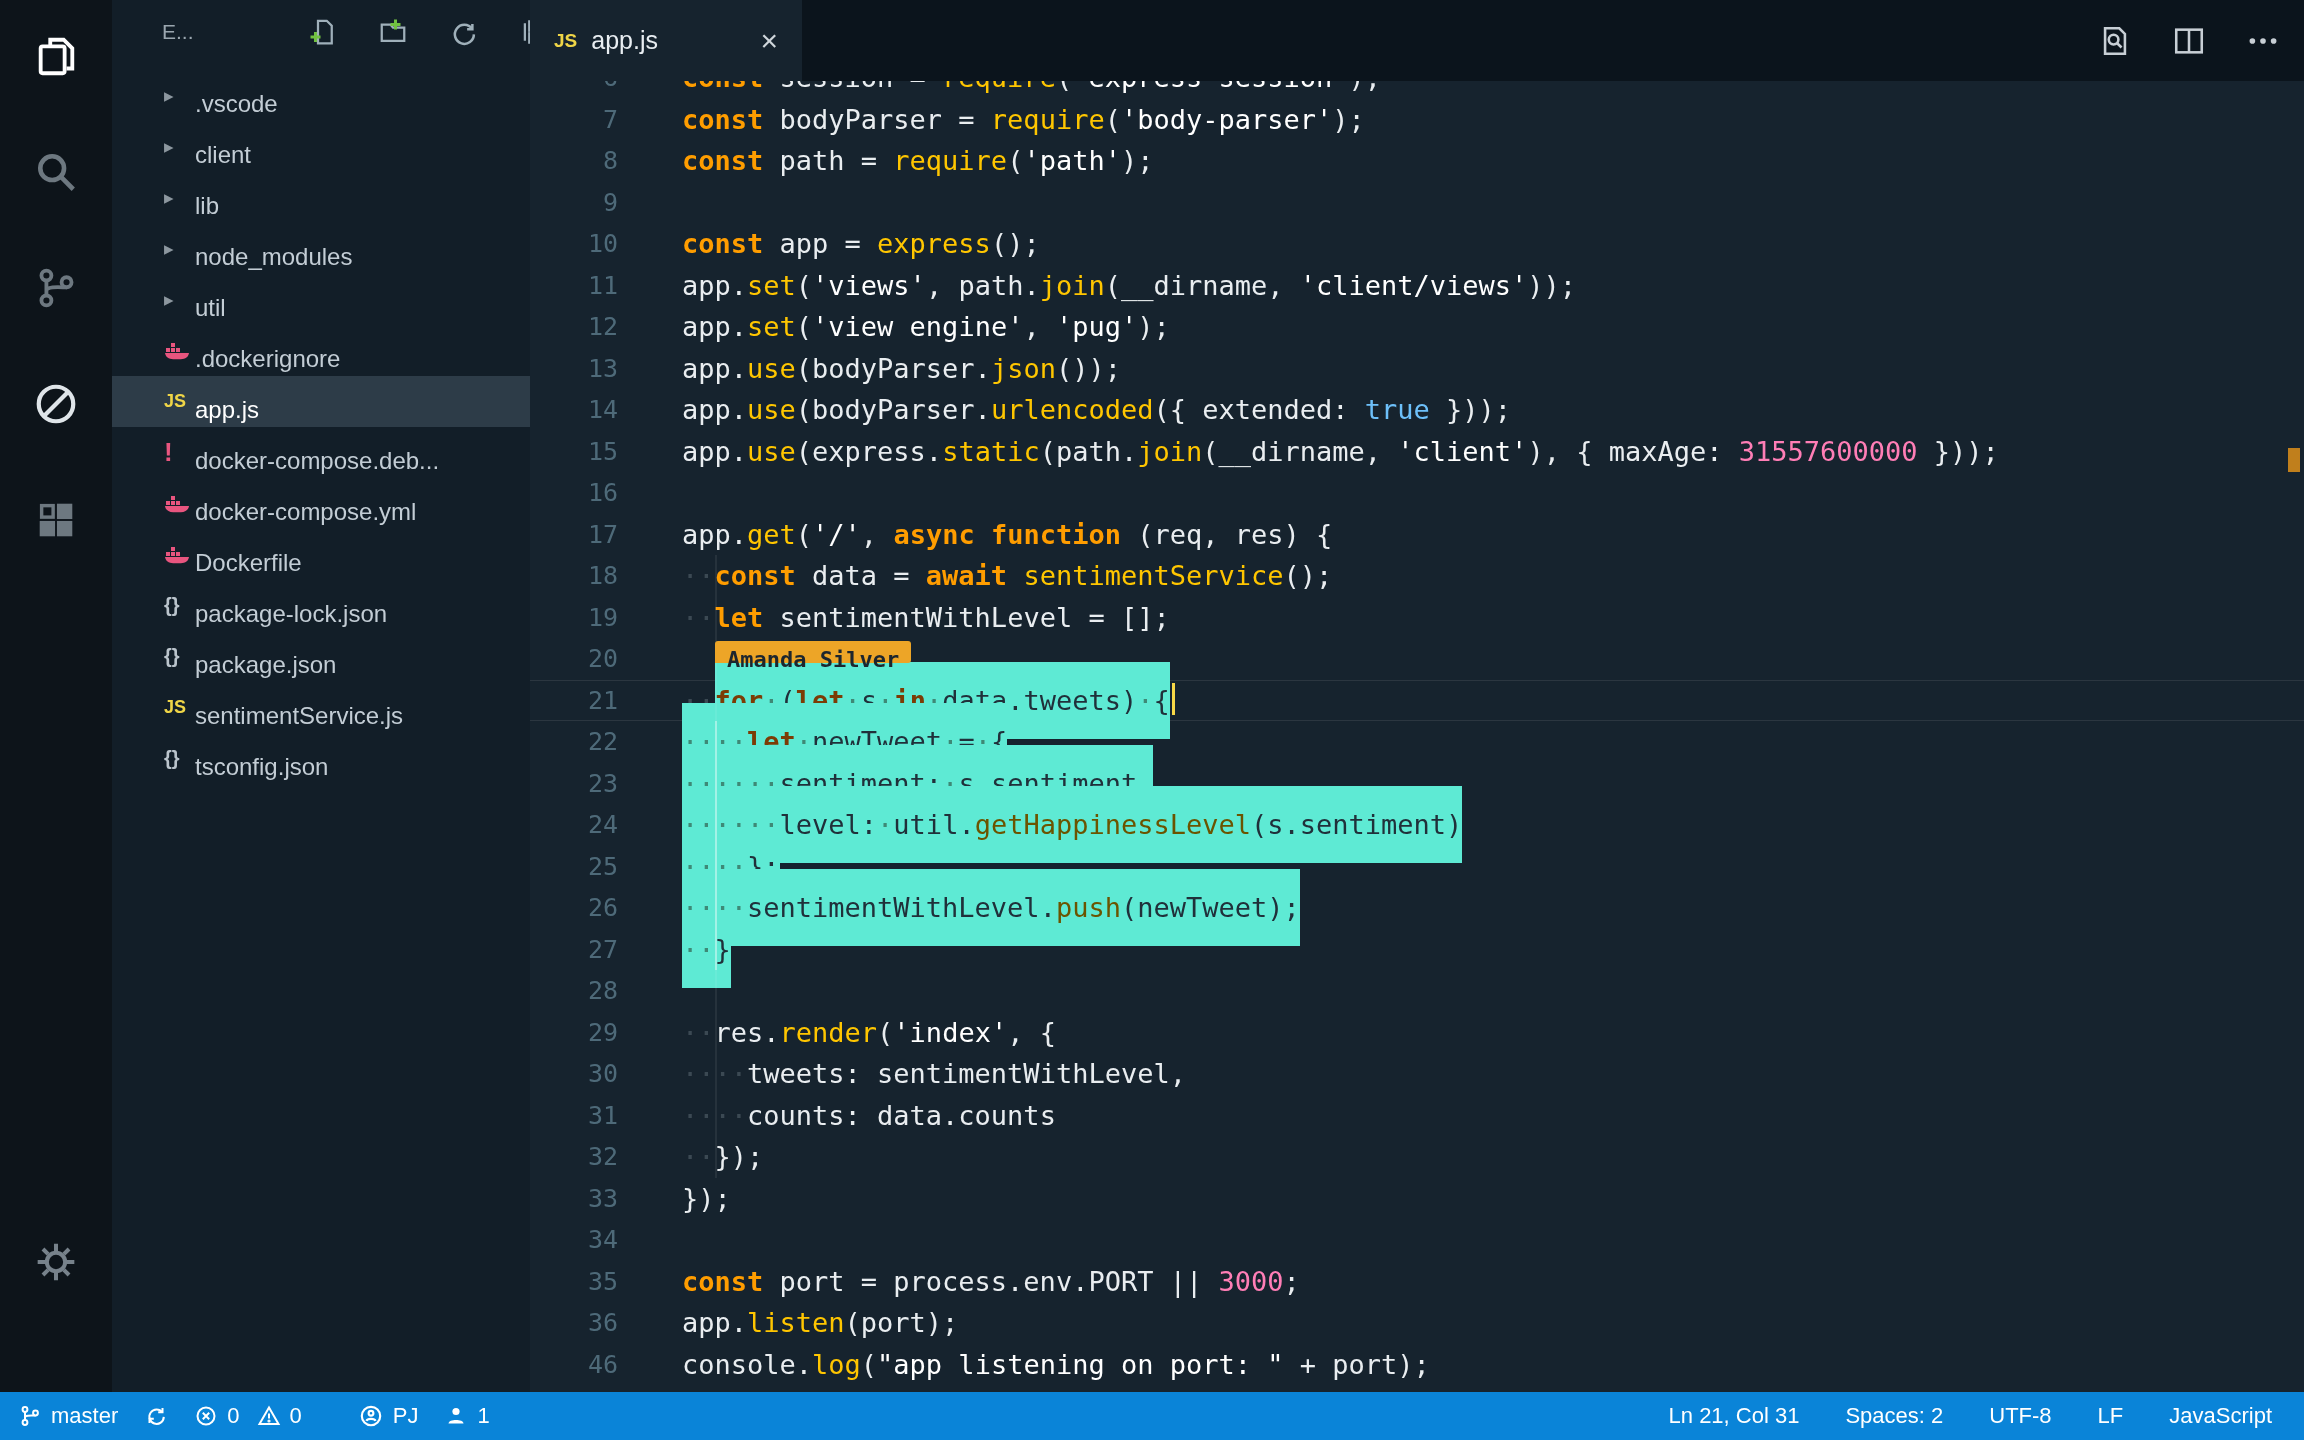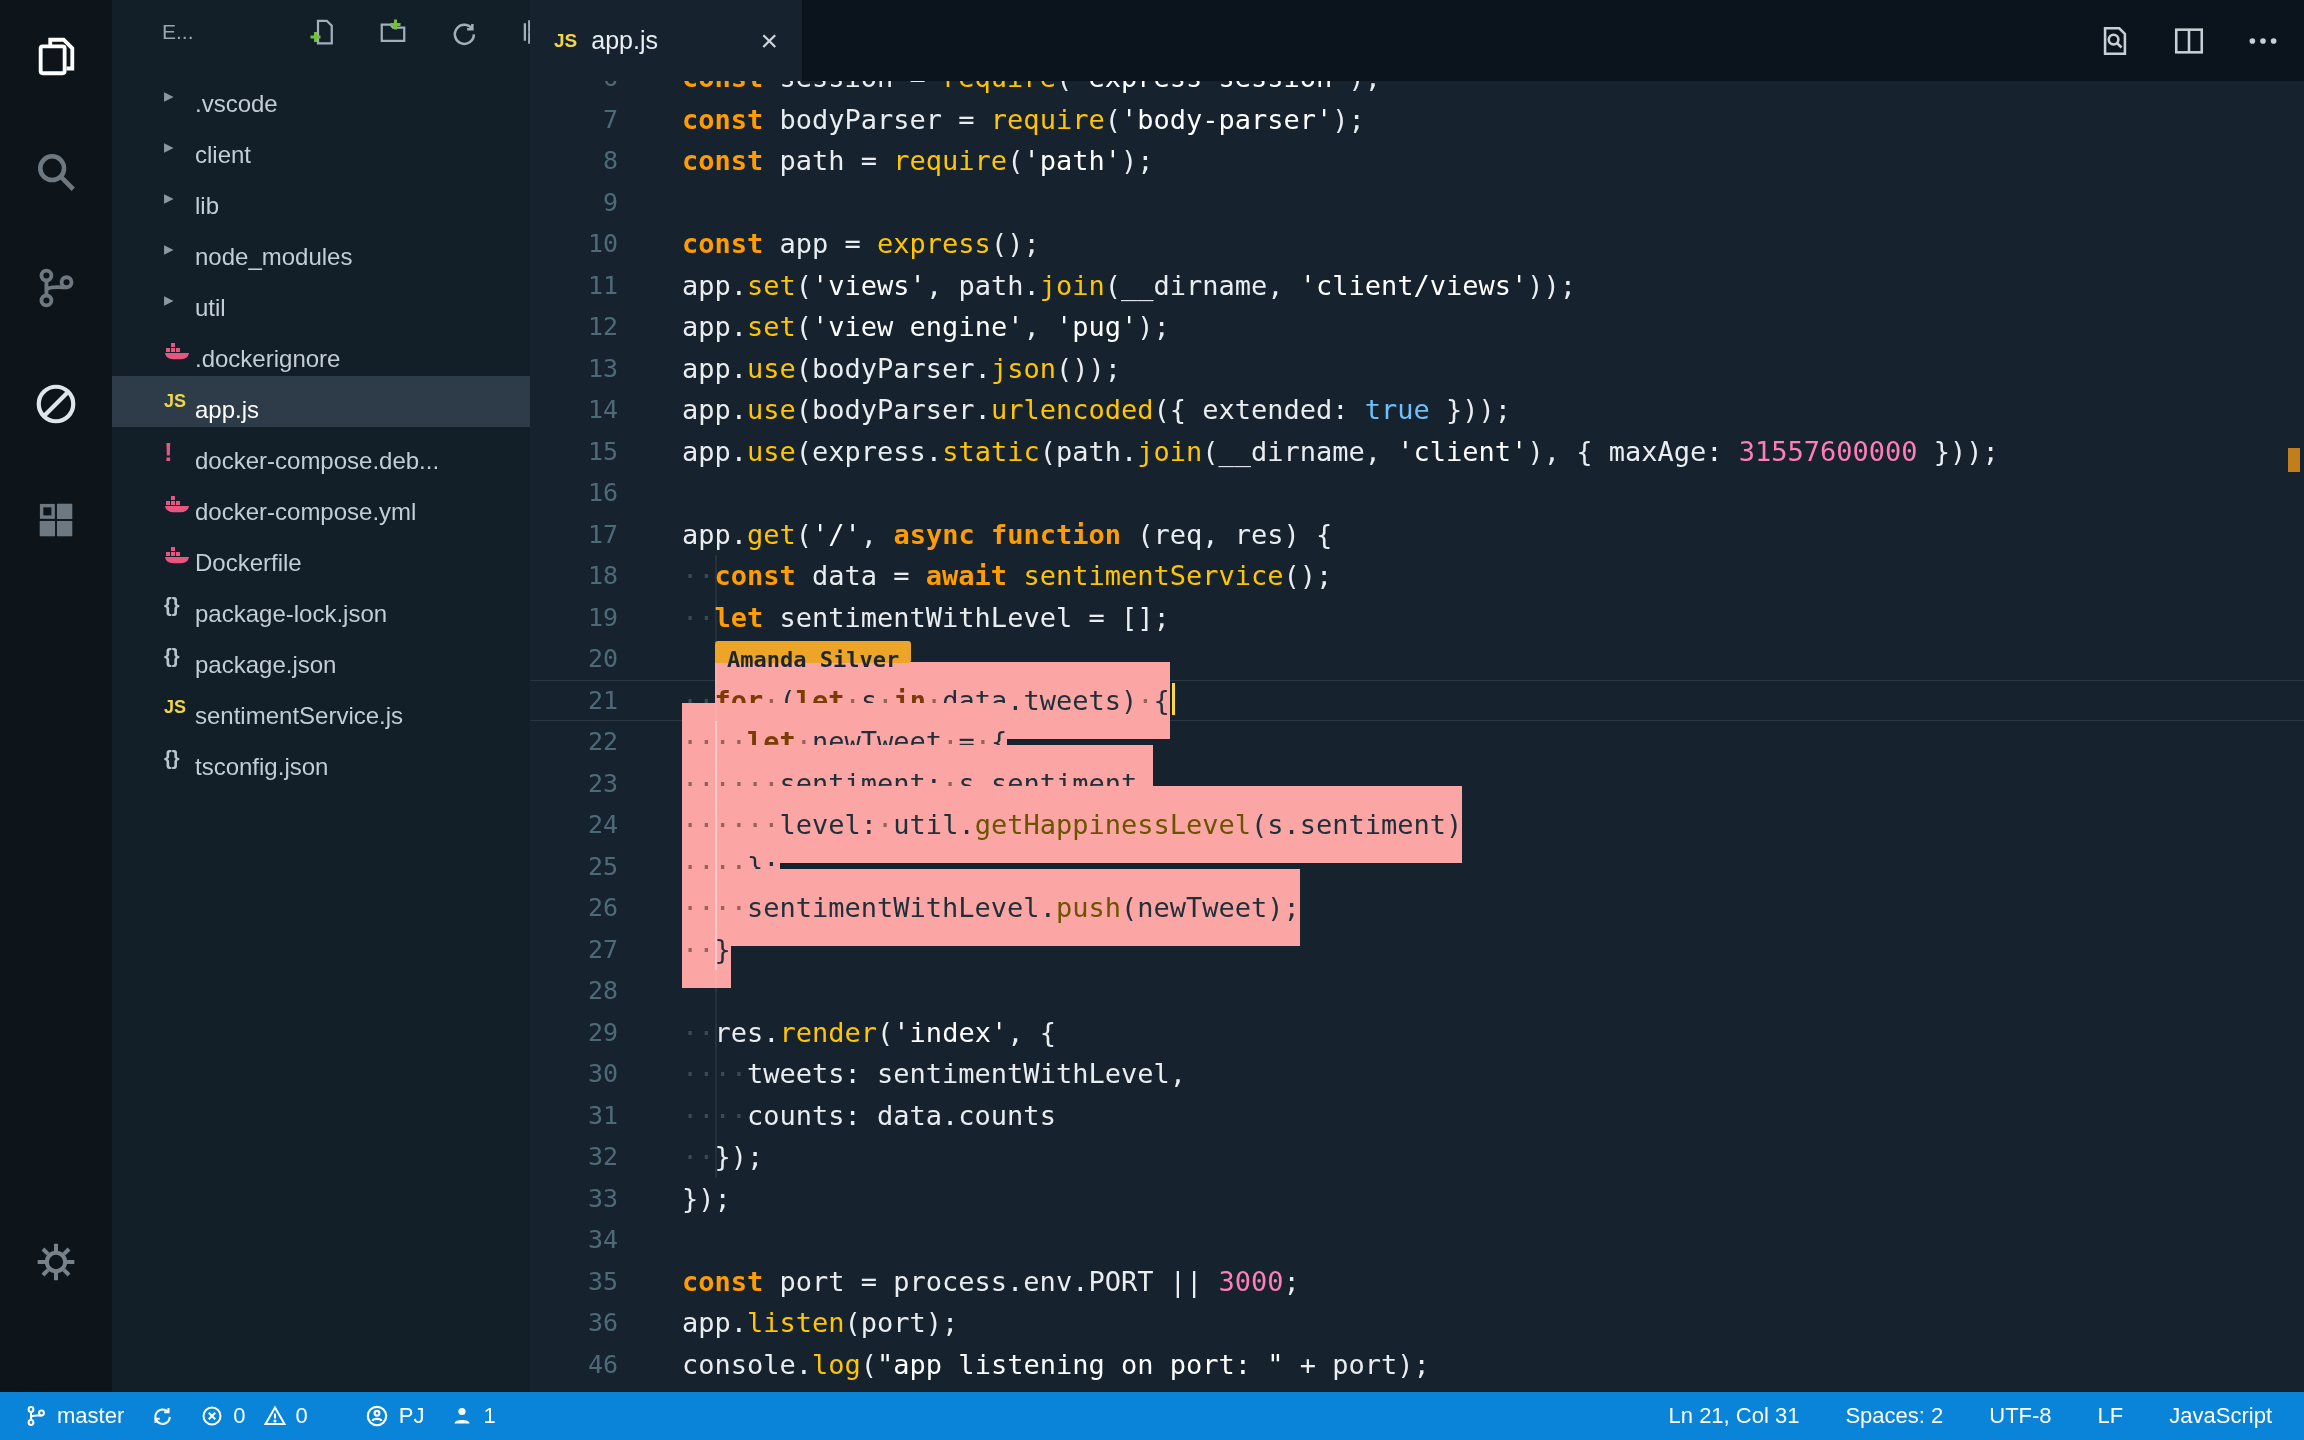--- a/index.html
+++ b/index.html
@@ -44,38 +44,38 @@
   .code-row.current{box-shadow:inset 0 1px 0 rgba(255,255,255,.09),inset 0 -1px 0 rgba(255,255,255,.09);}
   .gutter{width:88px;flex:none;text-align:right;color:#4e6a79;font-size:25px;}
   .codetext{padding-left:64px;white-space:pre;}
   .tok.v{color:#e9edf0;}
   .tok.k{color:#ff9d00;font-weight:bold;}
   .tok.fn{color:#ffc600;}
   .tok.str{color:#ffffff;}
   .tok.num{color:#ff7eb6;}
   .tok.bool{color:#6dc0fa;}
   .tok.ws{color:rgba(210,225,235,.20);}
-  .tok.hl{background:#fca5a5;color:#20303a;padding:23px 0;}
+  .tok.hl{background:#5eead4;color:#20303a;padding:23px 0;}
   .tok.k.hl{color:#7c3c05;}
   .tok.fn.hl{color:#6b5400;}
   .tok.ws.hl{color:rgba(25,20,5,.45);}
   .caret{display:inline-block;width:3px;height:32px;background:#f8d847;vertical-align:-5px;margin-left:2px;}
 
   .collab-badge{position:absolute;top:584px;left:185px;height:22px;line-height:38px;padding:0 12px;
     background:#eda527;color:#1d262e;font-weight:bold;font-size:22px;border-radius:3px 3px 3px 0;z-index:3;
     font-family:"DejaVu Sans Mono",monospace;}
   .guide{position:absolute;width:2px;left:185px;}
   .guide.faint{top:498px;height:623px;background:rgba(255,255,255,.07);}
   .guide.bright{top:664px;height:249px;background:rgba(255,255,255,.38);z-index:2;}
   .overview-mark{position:absolute;right:4px;top:367px;width:12px;height:24px;background:#c07f1c;}
 
   
   .status-bar{position:absolute;left:0;bottom:0;width:2304px;height:48px;background:#0a84d8;color:#fff;
     display:flex;align-items:center;font-size:22px;}
-  .sb-left{display:flex;align-items:center;gap:26px;padding-left:24px;}
+  .sb-left{display:flex;align-items:center;gap:26px;padding-left:18px;}
   .sb-item{display:flex;align-items:center;gap:9px;cursor:pointer;white-space:nowrap;}
   .sb-item.ls{margin-left:30px;}
   .sb-right{margin-left:auto;display:flex;align-items:center;gap:46px;padding-right:32px;text-align:right;}
   .sb-right .sb-item{cursor:pointer;}
   svg{display:block;}
 </style>
 </head>
 <body>
 
 <div class="app">

